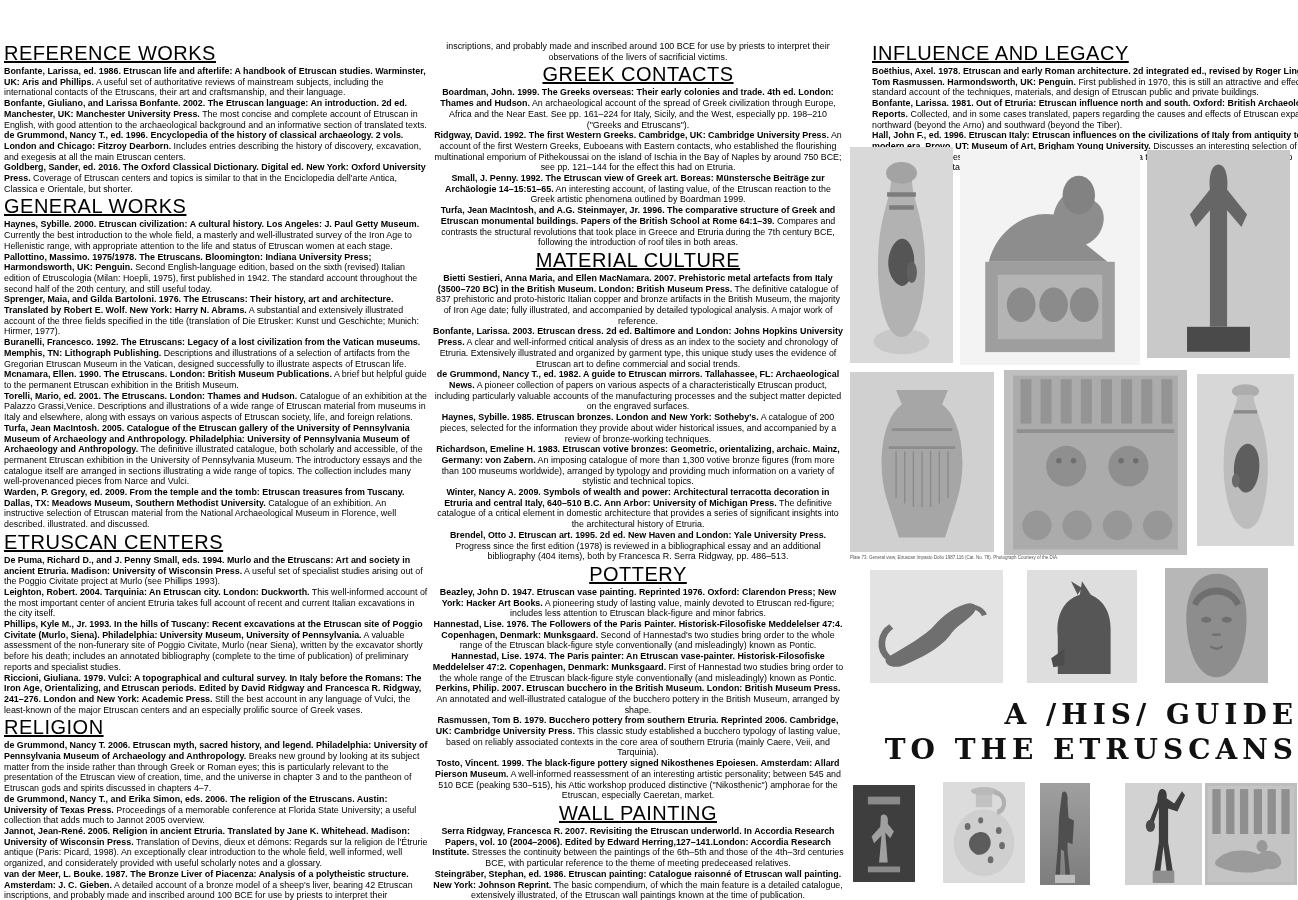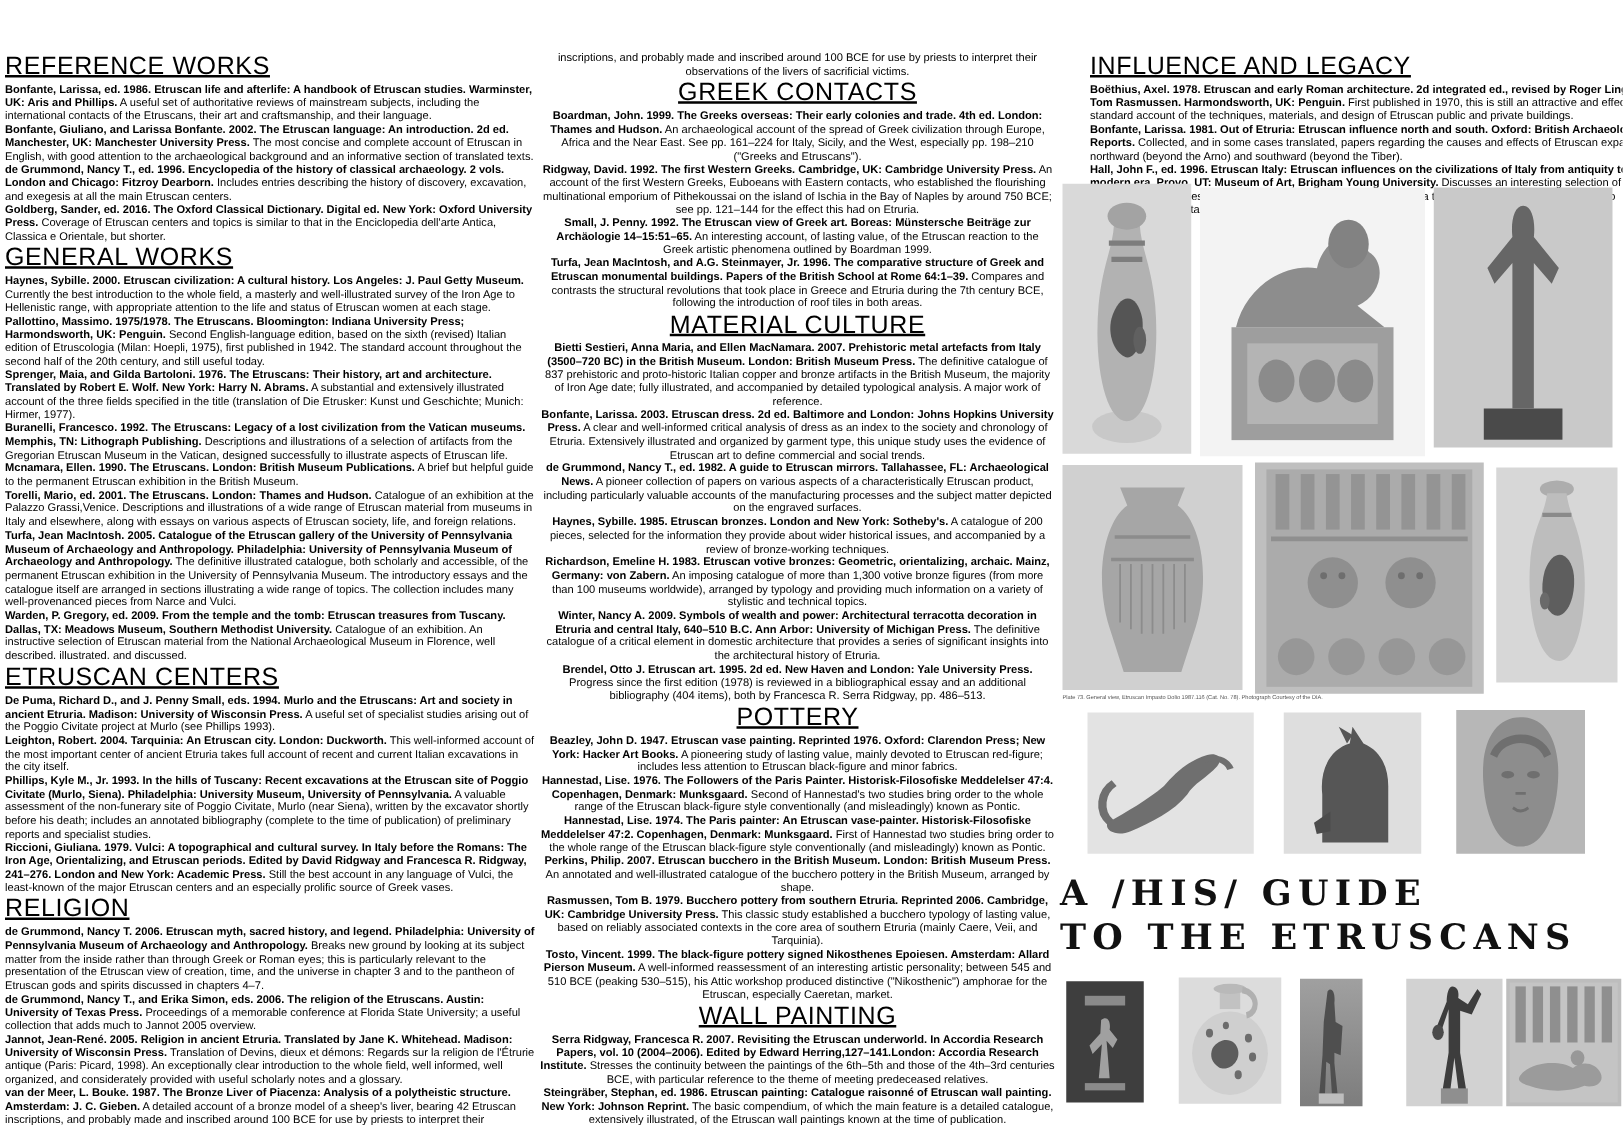--- a/index.html
+++ b/index.html
@@ -11,21 +11,21 @@
   #col-right-text{left:872px;width:452px;height:150px;}
   h2.sec{font-size:20px;font-weight:400;line-height:23px;margin:1px 0 1px 0;
          text-decoration:underline;letter-spacing:.5px;white-space:nowrap;}
   p.entry{margin:0;font-size:8.9px;line-height:10.7px;letter-spacing:0;}
   p.entry .cite{font-weight:bold;}
   p.entry .note{font-weight:normal;}
   .ph{position:absolute;overflow:hidden;}
   .ph svg{width:100%;height:100%;display:block;}
   .caption{position:absolute;left:850px;top:555px;width:300px;font-size:4.5px;
            color:#555;line-height:5px;}
-  .poster-title{position:absolute;left:848px;top:697px;width:450px;text-align:left;
+  .poster-title{position:absolute;left:848px;top:697px;width:450px;text-align:right;
                 font-family:"DejaVu Serif","Liberation Serif",serif;font-weight:700;
                 font-size:28px;line-height:35px;letter-spacing:5px;color:#111;}
 </style>
 </head>
 <body>
 
 <div class="col" id="col-left">
     <h2 class="sec">REFERENCE WORKS</h2>
     <p class="entry"><span class="cite">Bonfante, Larissa, ed. 1986. Etruscan life and afterlife: A handbook of Etruscan studies. Warminster, UK: Aris and Phillips.</span><span class="note"> A useful set of authoritative reviews of mainstream subjects, including the international contacts of the Etruscans, their art and craftsmanship, and their language.</span></p>
     <p class="entry"><span class="cite">Bonfante, Giuliano, and Larissa Bonfante. 2002. The Etruscan language: An introduction. 2d ed. Manchester, UK: Manchester University Press.</span><span class="note"> The most concise and complete account of Etruscan in English, with good attention to the archaeological background and an informative section of translated texts.</span></p>

